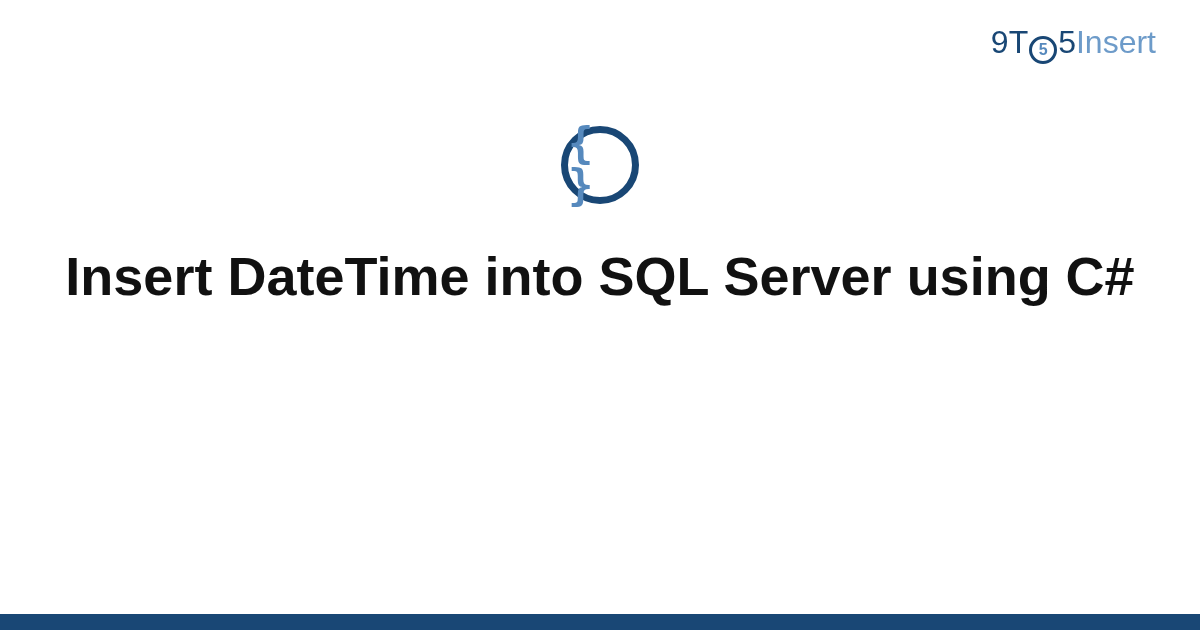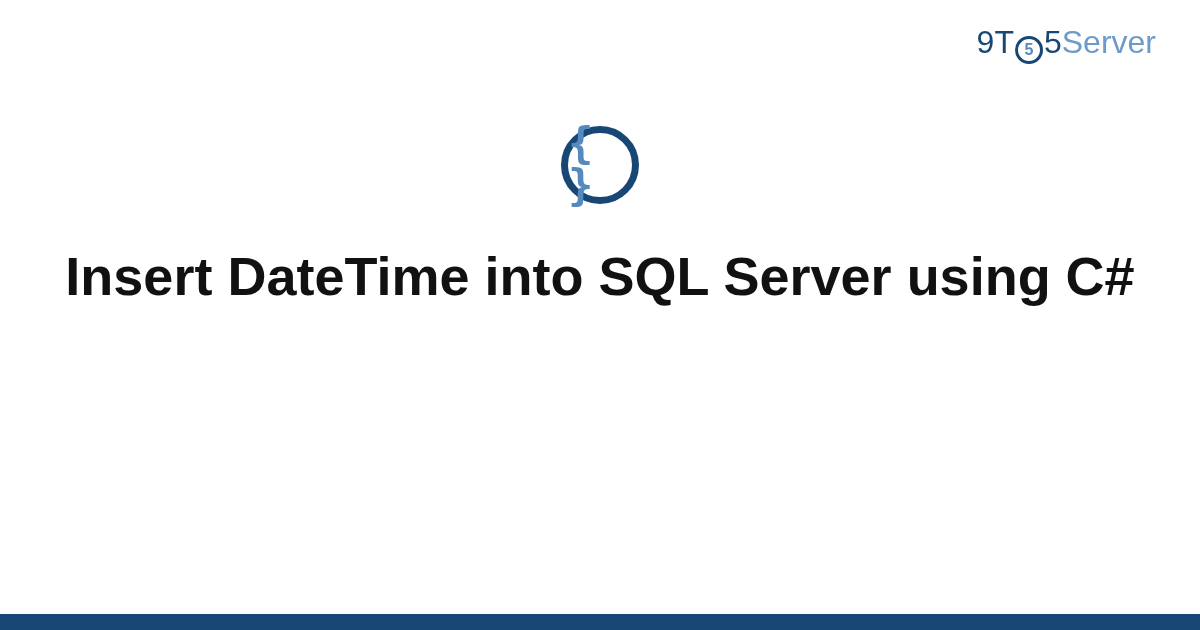--- a/index.html
+++ b/index.html
@@ -95,21 +95,21 @@
       height: 16px;
       background: #194775;
     }
   </style>
 </head>
 <body>
 
 <div class="brand">
   <span class="nine">9</span><span class="t">T</span><span class="o-wrap">
       <span class="o-inner">5</span>
-    </span><span class="five">5</span><span class="answer">Server</span>
+    </span><span class="five">5</span><span class="answer">Insert</span>
 </div>
 
 <div class="content-center">
   <div class="icon-circle">
     <span class="icon-braces">{ }</span>
   </div>
   <h1 class="title">Insert DateTime into SQL Server using C#</h1>
 </div>
 
 <div class="footer-bar"></div>

